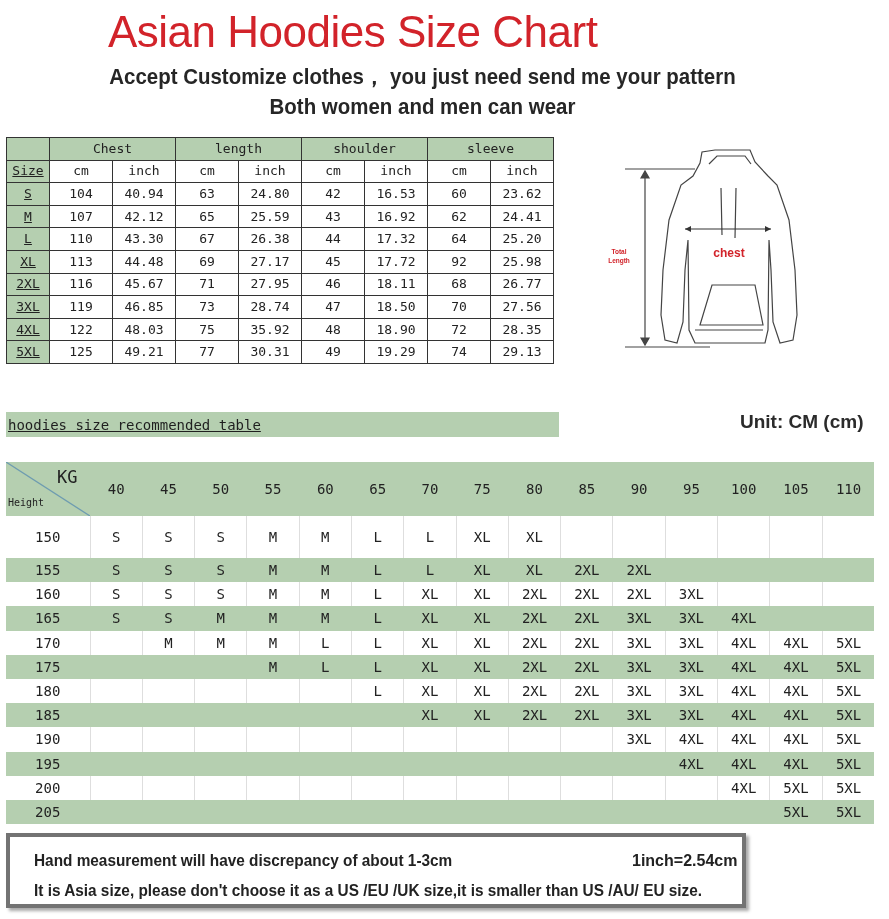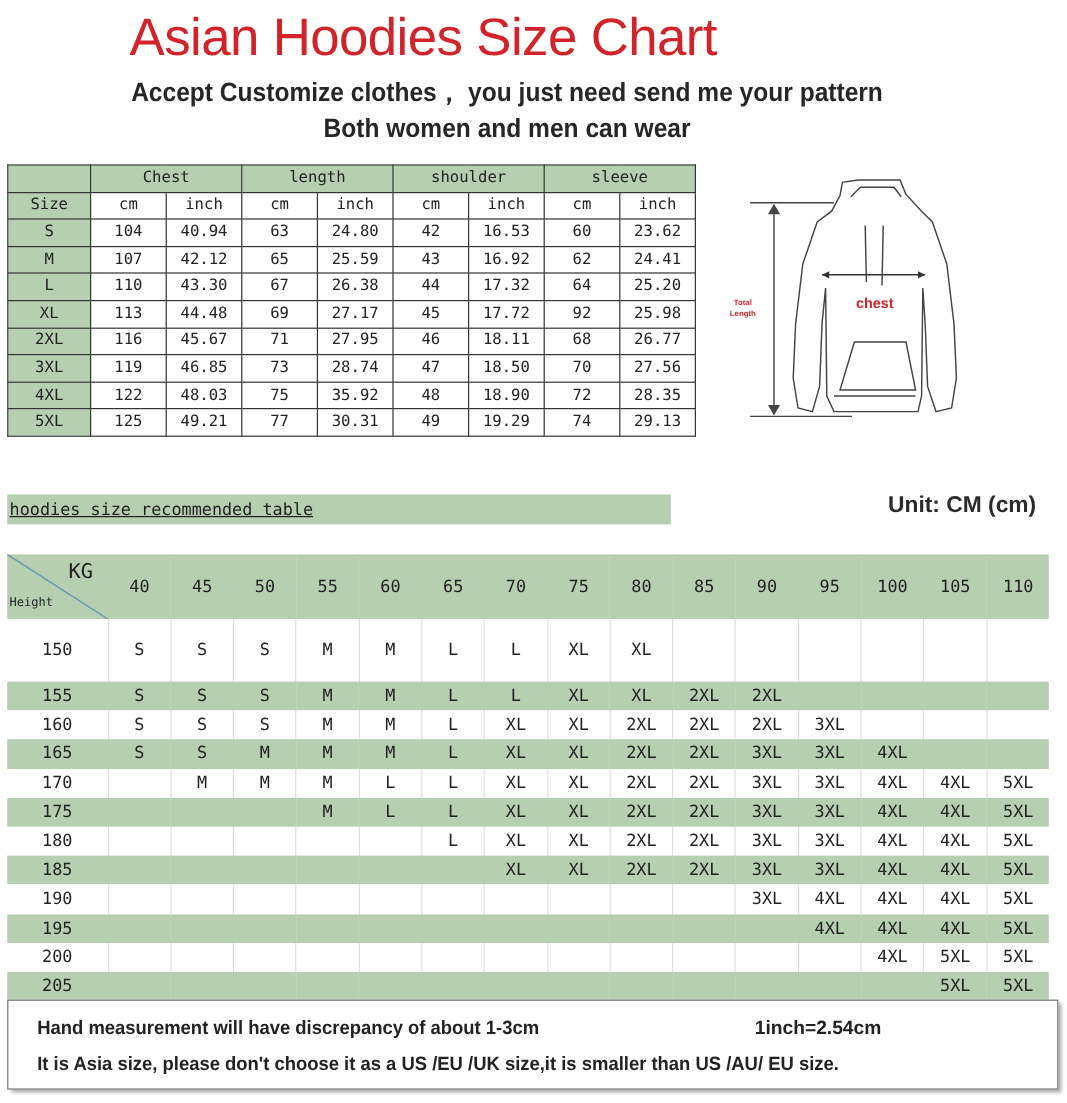--- a/index.html
+++ b/index.html
@@ -23,21 +23,21 @@
   .size-table {
     position: absolute; left: 6px; top: 137px; border-collapse: collapse;
     font-family: "DejaVu Sans Mono", monospace; font-size: 13px; color: #222;
   }
   .size-table td, .size-table th {
     border: 1.5px solid #333; height: 22.6px; text-align: center; font-weight: normal;
     padding: 0; line-height: 20px;
   }
   .size-table .g { background: #b5cfb0; }
   .size-table .w { background: #ffffff; }
-  .size-table .c0 { width: 69px; }
+  .size-table .c0 { width: 43px; text-decoration: underline; }
   .size-table .cc { width: 63px; }
 
   
   .hoodie { position: absolute; left: 605px; top: 140px; width: 200px; height: 215px; }
 
   
   .rec-caption {
     position: absolute; left: 6px; top: 412px; width: 553px; height: 25px;
     background: #b5cfb0; font-family: "DejaVu Sans Mono", monospace; font-size: 14px;
     line-height: 26px; padding-left: 2px; color: #1f1f1f; white-space: nowrap; text-decoration: underline;
@@ -49,32 +49,32 @@
   .rec-table {
     position: absolute; left: 6px; top: 462px; border-collapse: collapse;
     font-family: "DejaVu Sans Mono", monospace; font-size: 14px; color: #222;
   }
   .rec-table td {
     text-align: center; padding: 0; border-left: 1px solid #dedede; height: 24.2px; line-height: 22px;
   }
   .rec-table tr.g td { background: #b5cfb0; border-left-color: #b5cfb0; }
   .rec-table tr.w td { background: #ffffff; }
   .rec-table tr.hdr td { background: #b5cfb0; height: 54px; border-left-color: #b5cfb0; }
-  .rec-table tr.tall td { height: 52px; }
+  .rec-table tr.tall td { height: 42px; }
   .rec-table td:first-child { width: 84px; border-left: none; }
   .rec-table td.kc { width: 52.3px; }
   .corner { position: relative; height: 54px; }
   .corner svg { position: absolute; left: 0; top: 0; }
   .corner .kg { position: absolute; right: 12px; top: 4px; font-size: 17px; }
   .corner .ht { position: absolute; left: 2px; bottom: 2px; font-size: 10px; }
 
   
   .note {
-    position: absolute; left: 6px; top: 833px; width: 876px; height: 75px;
-    border: 1px solid #737373; box-shadow: 3px 3px 3px #aaaaaa; background: #fff;
+    position: absolute; left: 6px; top: 833px; width: 740px; height: 75px;
+    border: 4px solid #737373; box-shadow: 3px 3px 3px #aaaaaa; background: #fff;
   }
   .note .l1, .note .l2 {
     position: absolute; left: 24px; font-family: "Liberation Sans", sans-serif;
     font-weight: bold; font-size: 16px; color: #222; white-space: nowrap;
     transform: scaleX(0.96); transform-origin: left;
   }
   .note .l1 { top: 15px; }
   .note .l2 { top: 45px; }
   .note .conv { position: absolute; left: 622px; top: 15px; font-weight: bold; font-size: 16px; color: #222; white-space: nowrap; }
 </style>

